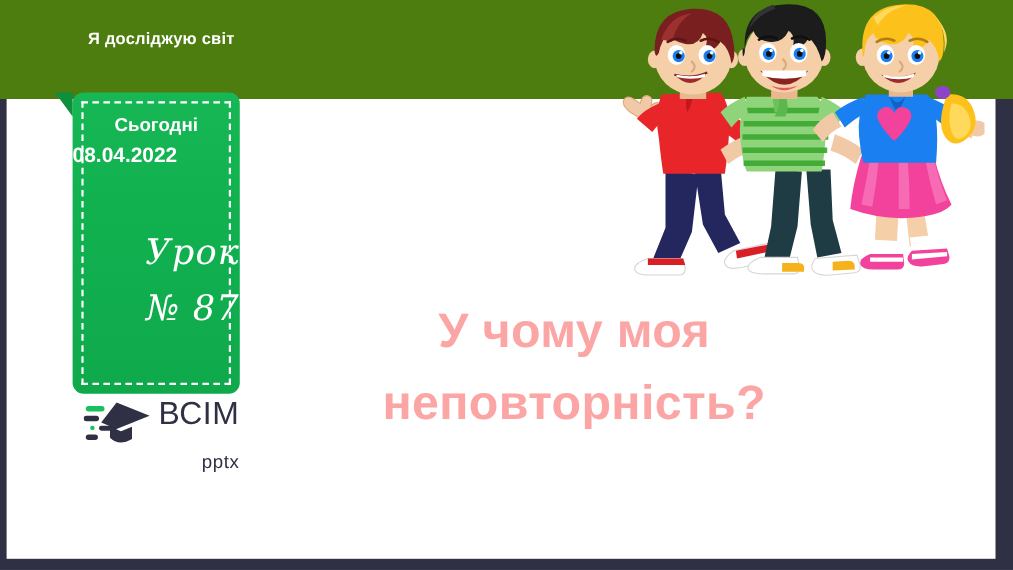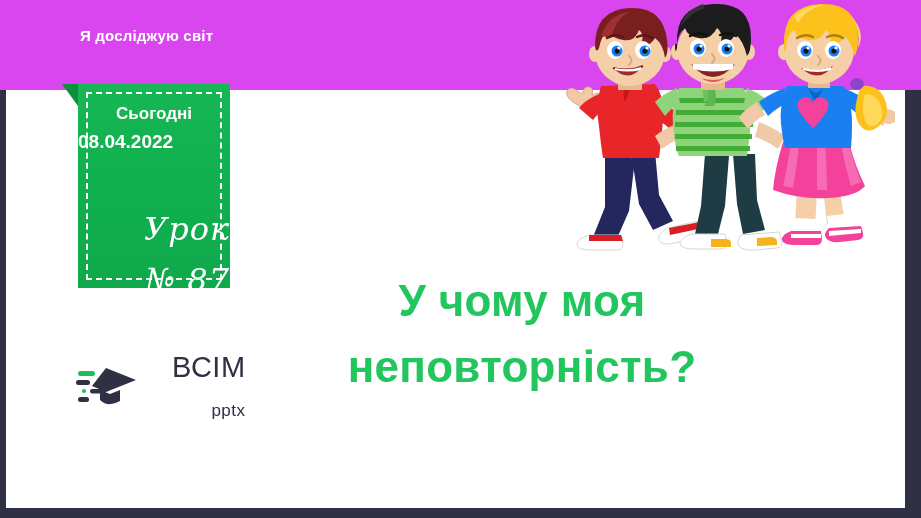--- a/index.html
+++ b/index.html
@@ -15,21 +15,21 @@
   .slide {
     position:absolute; inset:0;
     background:#2f3044;
   }
 
   
   .header-bar {
     position:absolute;
     left:0; top:0;
     width:921px; height:90px;
-    background:#d946ef;
+    background:#4d7c0f;
     z-index:2;
   }
   .subject-title {
     position:absolute;
     left:80px; top:27px;
     font-size:15px;
     font-weight:bold;
     color:#ffffff;
     letter-spacing:.2px;
     white-space:nowrap;
@@ -49,24 +49,25 @@
     position:absolute;
     left:565px; top:2px;
     width:330px; height:258px;
     z-index:5;
   }
   .kids-illustration svg { display:block; width:100%; height:100%; }
 
   
   .lesson-card {
     position:absolute;
-    left:78px; top:84px;
-    width:152px; height:204px;
+    left:66px; top:84px;
+    width:152px; height:274px;
     background:linear-gradient(180deg,#18b755 0%,#11b04f 45%,#0fa94c 100%);
     z-index:6;
+    border-radius:10px;
   }
   .lesson-card::before{
     
     content:"";
     position:absolute;
     left:-16px; top:0;
     width:0; height:0;
     border-top:0 solid transparent;
     border-right:16px solid #0d8f3e;
     border-bottom:22px solid transparent;
@@ -113,22 +114,21 @@
     letter-spacing:1px;
   }
 
   
   .brand-logo {
     position:absolute;
     left:76px; top:362px;
     width:160px; height:48px;
     z-index:6;
     display:flex;
-    align-items:center;
-    gap:28px;
+    align-items:flex-start;
   }
   .brand-logo .mark { width:64px; height:44px; flex:0 0 64px; }
   .brand-logo .mark svg { display:block; width:100%; height:100%; }
   .brand-wordmark {
     margin-left:4px;
     line-height:1;
   }
   .brand-name {
     font-size:29px;
     font-weight:normal;
@@ -143,21 +143,21 @@
     letter-spacing:.5px;
   }
 
   
   .main-title {
     position:absolute;
     left:262px; top:268px;
     width:520px;
     z-index:4;
     text-align:center;
-    color:#22c55e;
+    color:#fca5a5;
     font-size:44px;
     font-weight:bold;
     line-height:1.50;
     letter-spacing:.3px;
   }
   .main-title .tline { display:block; white-space:nowrap; }
 </style>
 </head>
 <body>
 

